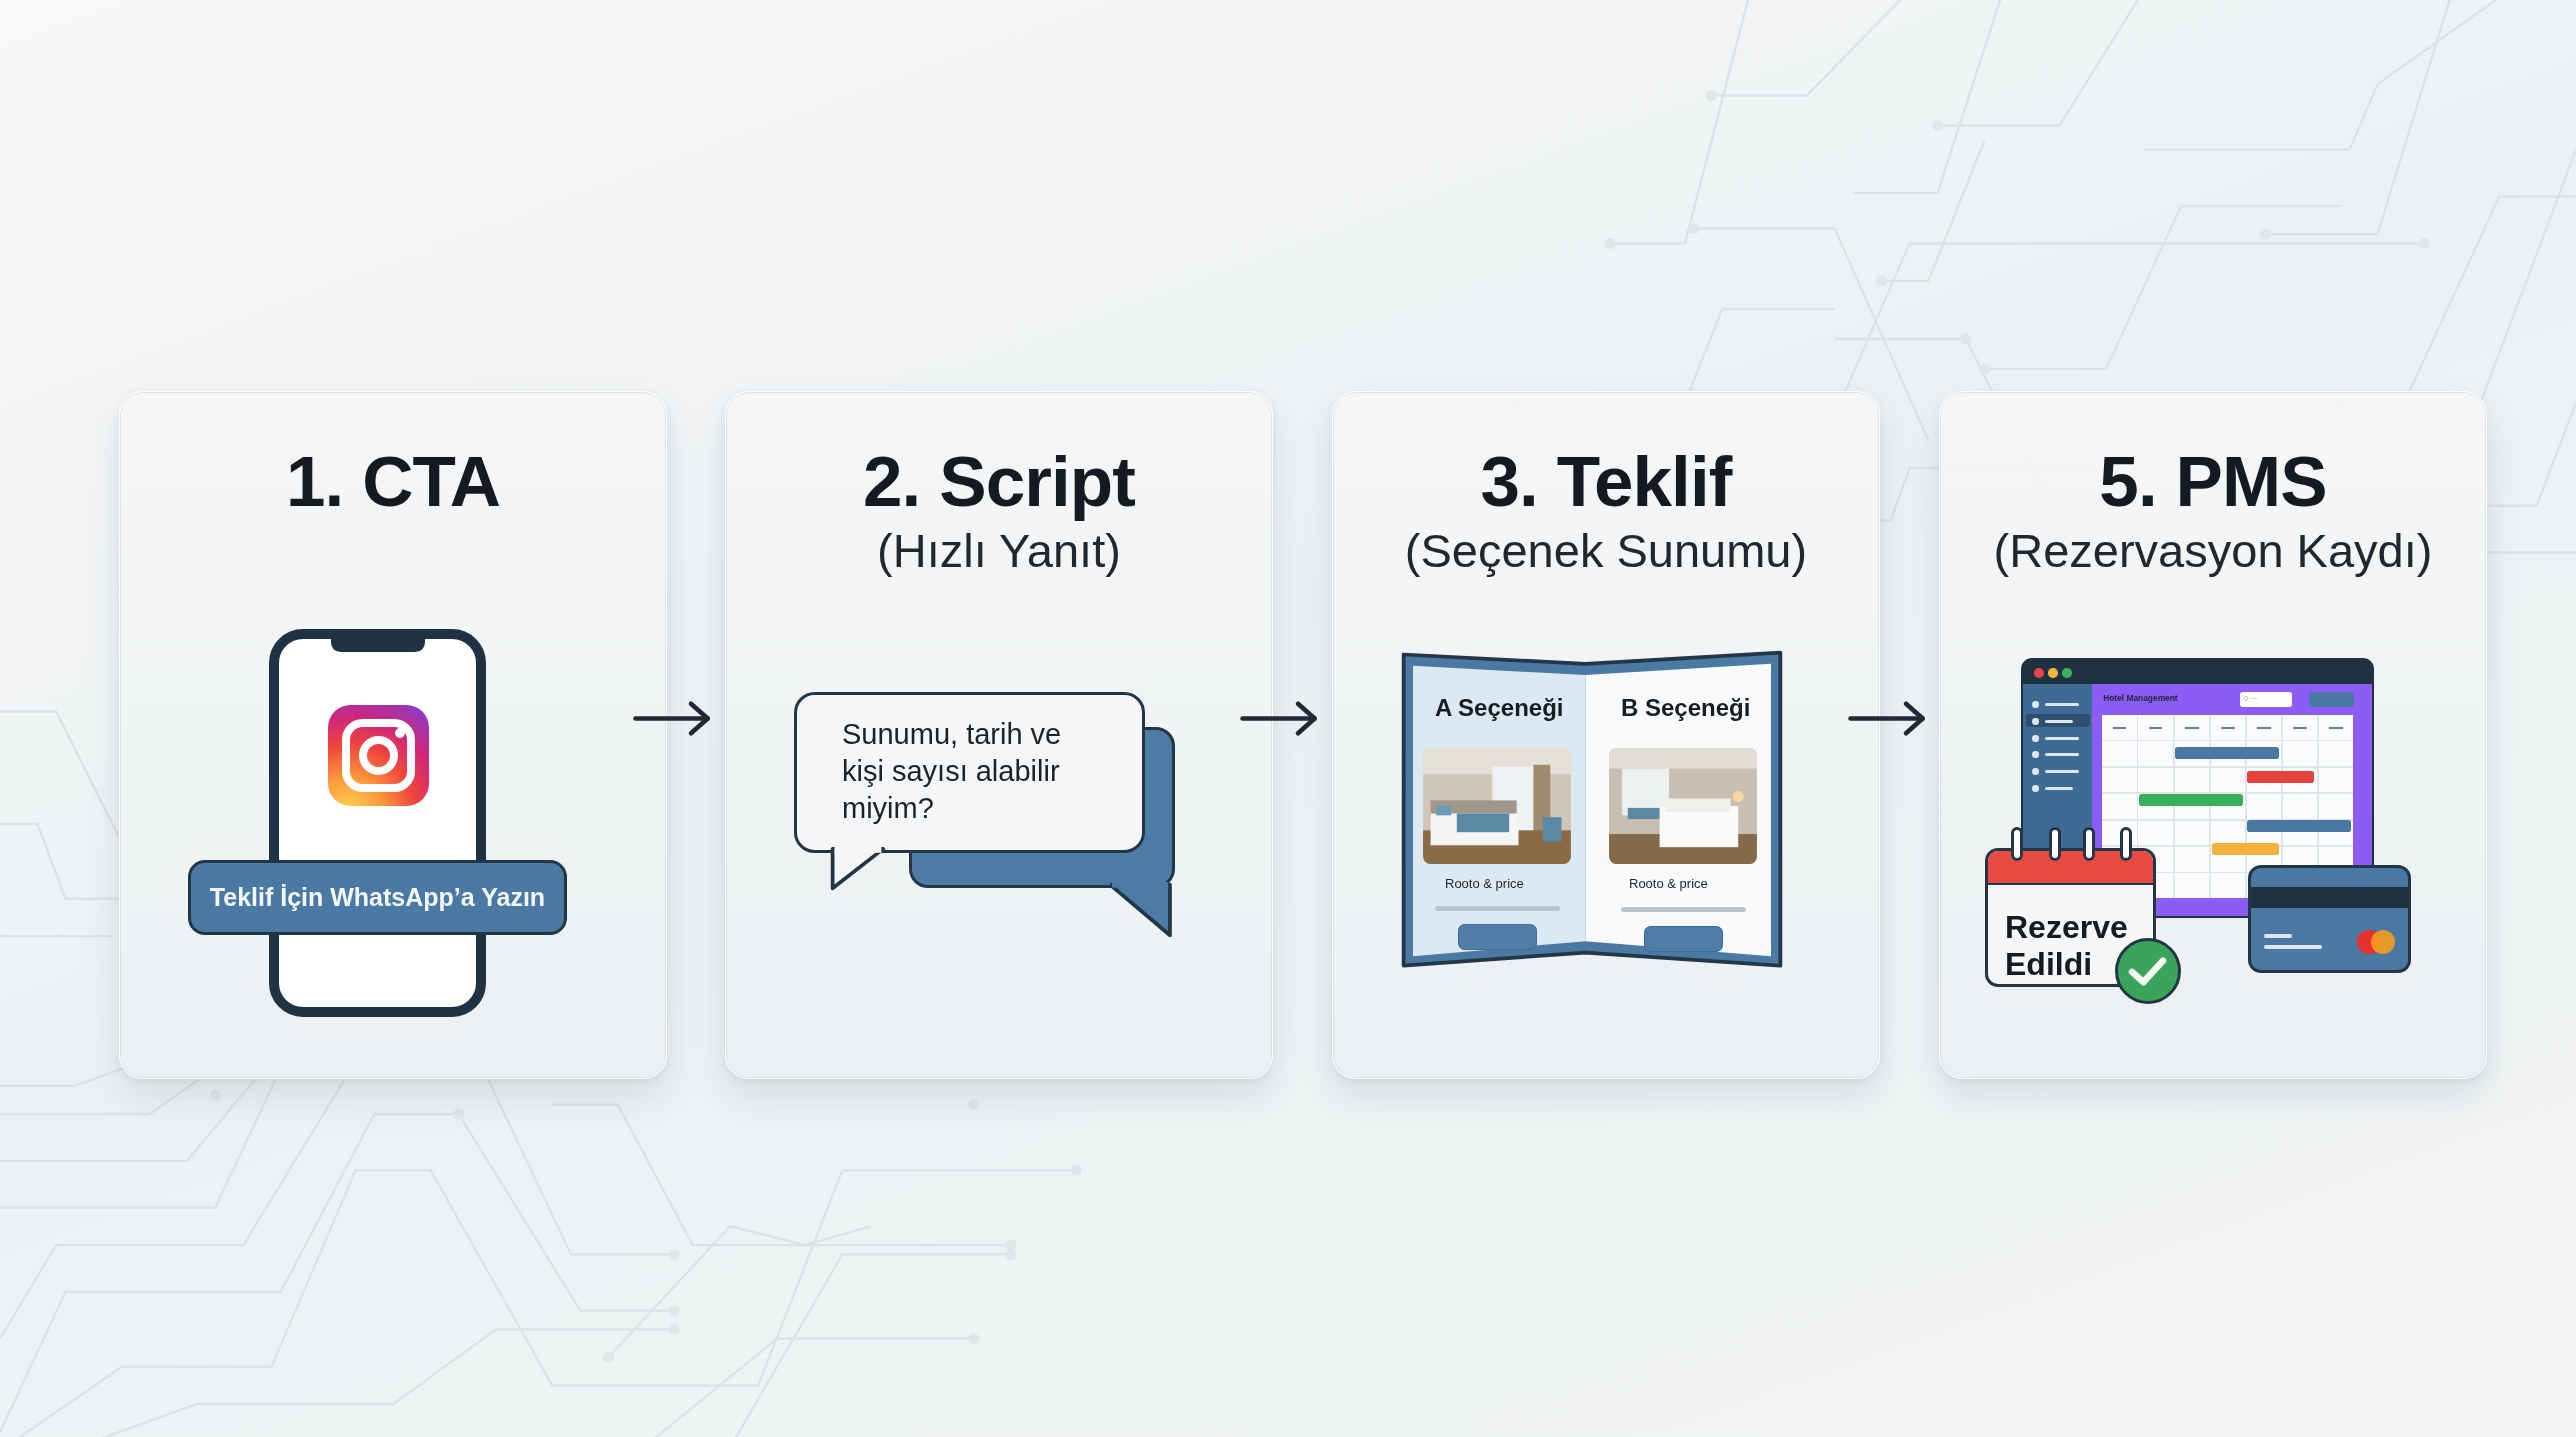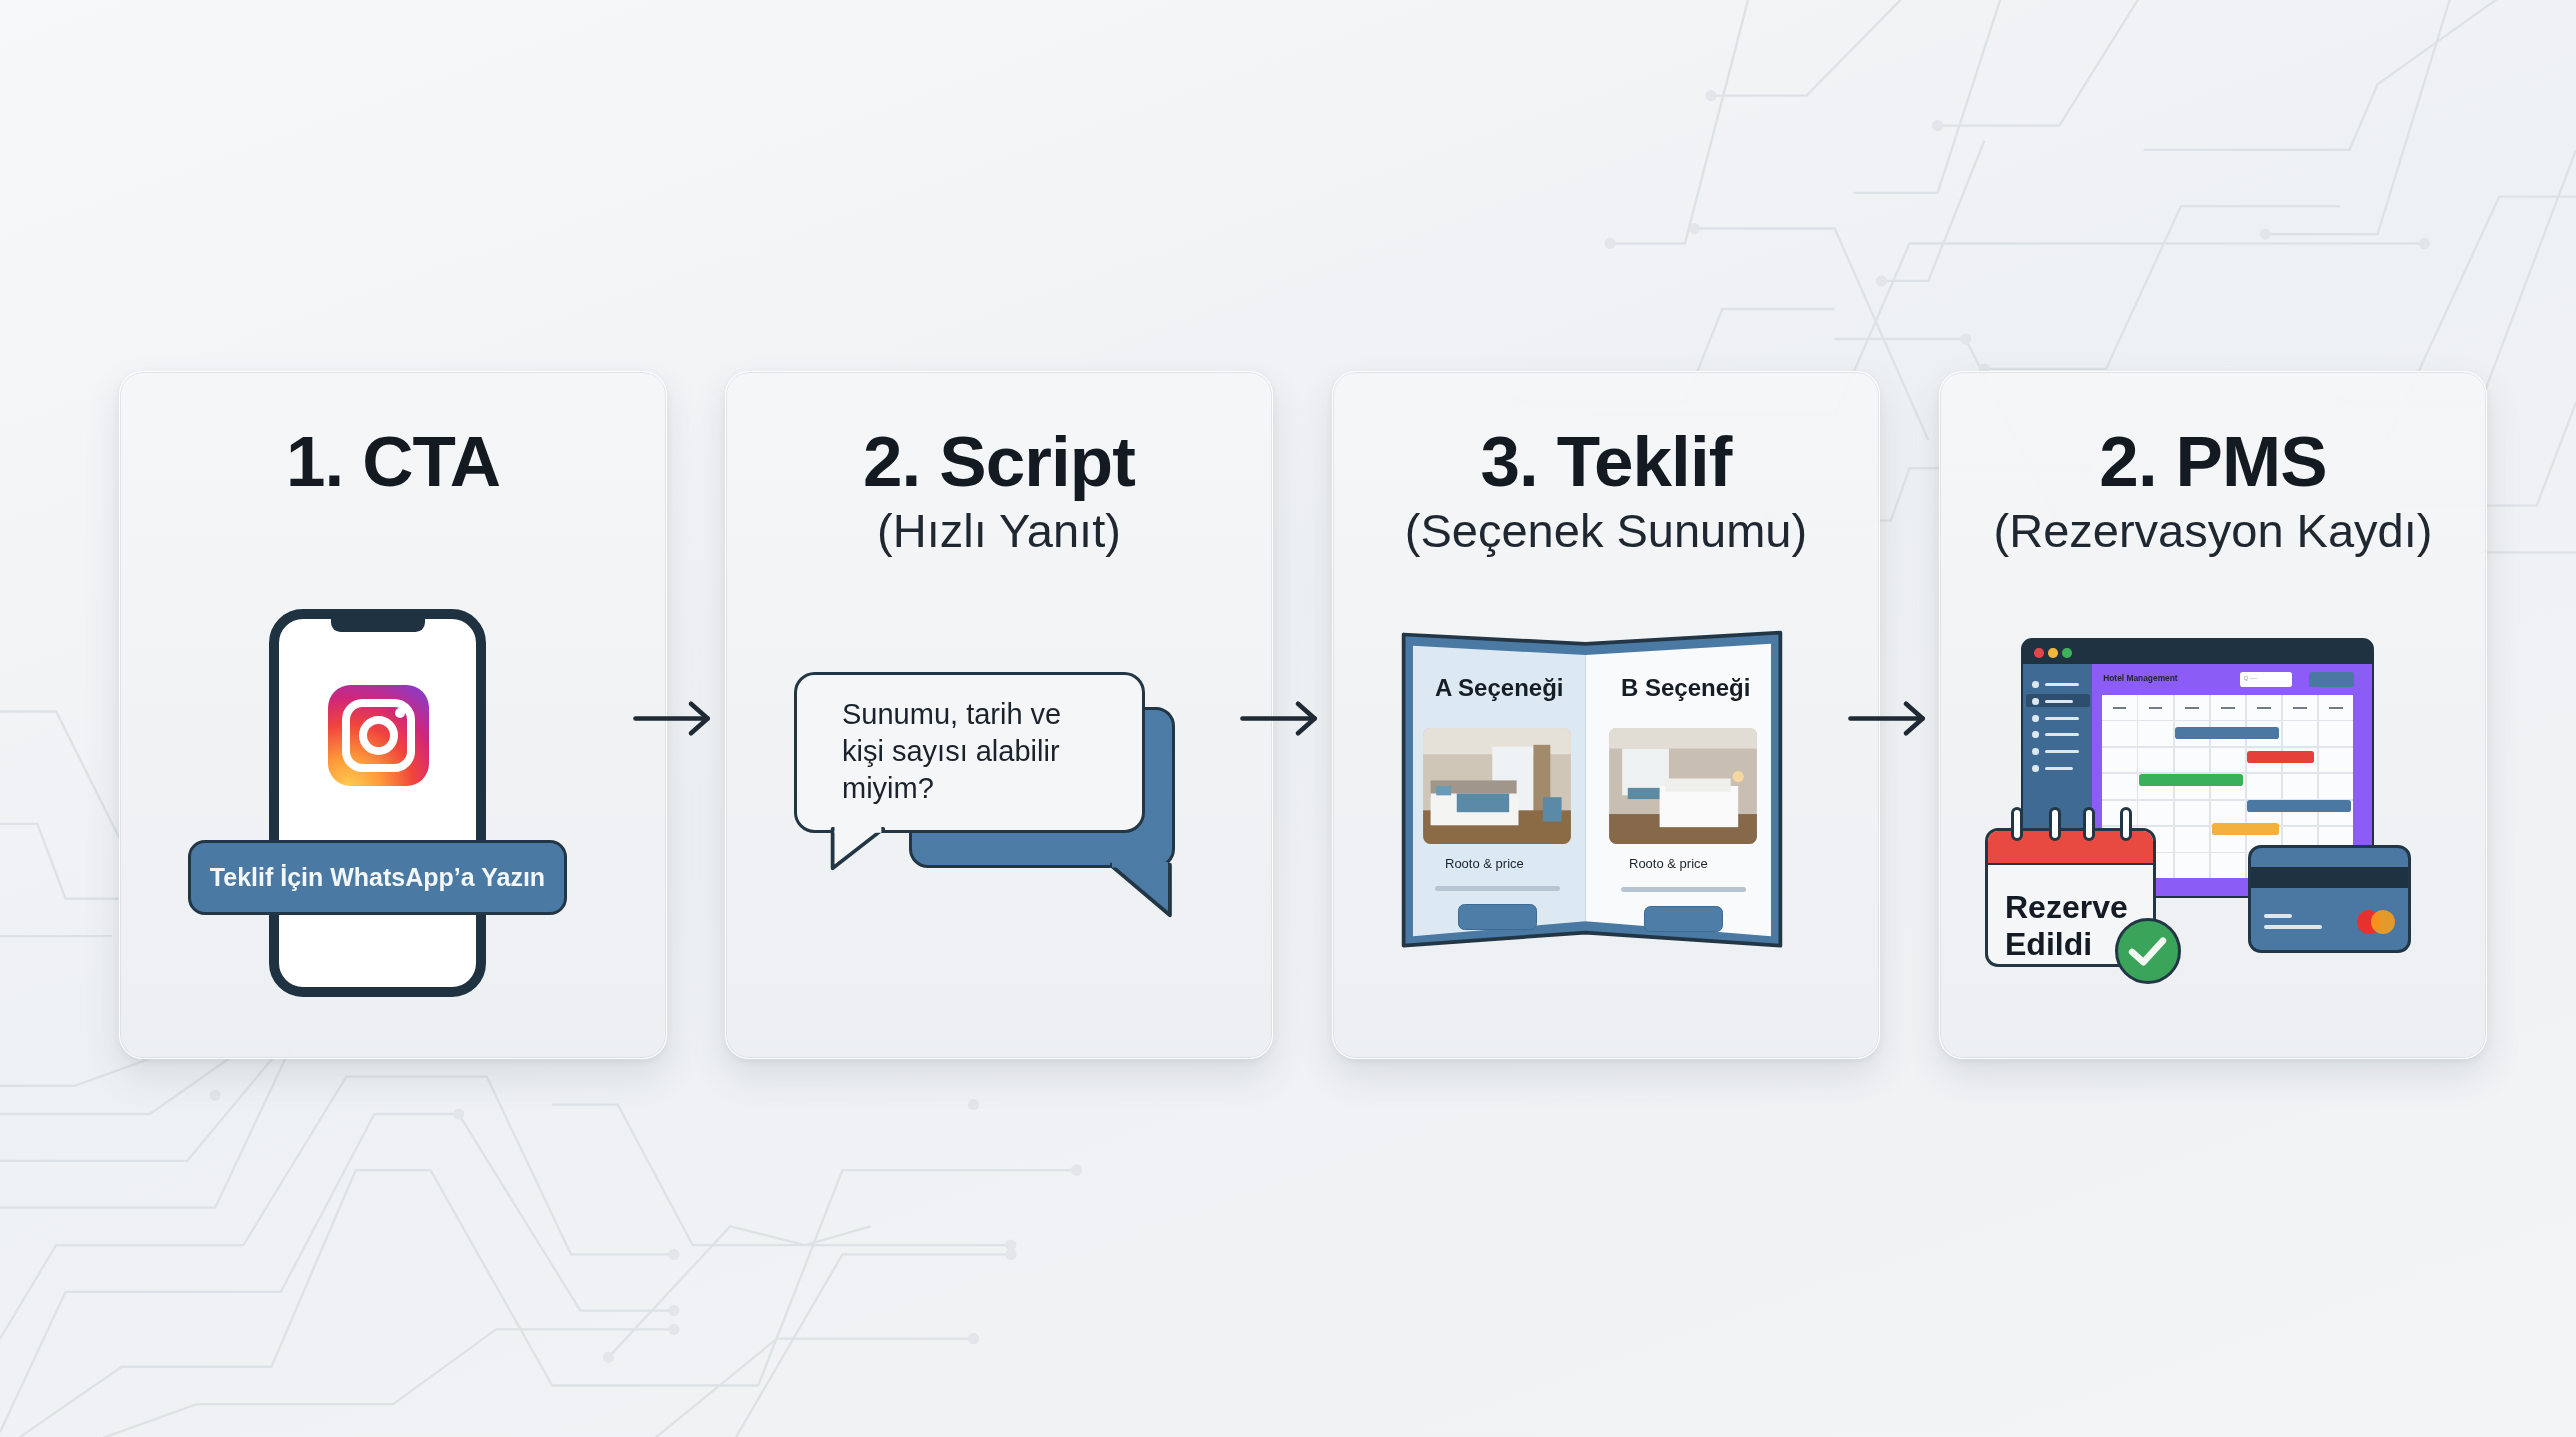--- a/index.html
+++ b/index.html
@@ -5,21 +5,21 @@
   * { box-sizing: border-box; margin: 0; padding: 0; }
   html, body { width: 2576px; height: 1438px; overflow: hidden; }
   body {
     position: relative;
     background: linear-gradient(160deg, #f7f8f9 0%, #eef1f3 45%, #f2f4f5 100%);
     font-family: "Liberation Sans", "DejaVu Sans", sans-serif;
     color: #141b24;
   }
   .bg-circuit { position: absolute; left: 0; top: 0; width: 2576px; height: 1438px; }
   .card {
-    position: absolute; top: 371px; width: 548px; height: 688px;
+    position: absolute; top: 391px; width: 548px; height: 688px;
     border-radius: 24px;
     background: linear-gradient(180deg, rgba(244,246,247,0.96), rgba(236,239,241,0.96));
     border: 1.9px solid rgba(255,255,255,0.9);
     box-shadow: 0 17px 37px rgba(60,75,90,0.12), 0 2.8px 7.5px rgba(60,75,90,0.08), inset 0 0 0 0.9px rgba(200,207,213,0.5);
   }
   .card-title {
     position: absolute; left: 0; right: 0; top: 49px; text-align: center;
     font-size: 71px; font-weight: 700; letter-spacing: -0.9px; color: #131a22;
   }
   .card-sub {
@@ -269,21 +269,21 @@
     <div class="select-btn" style="left:246px; top:279px;"></div>
   </div>
 </div>
 
 <svg class="arrow" style="left:1848px;" viewBox="0 0 84 40">
   <line x1="2" y1="20" x2="80" y2="20" stroke="#1f2a35" stroke-width="5" stroke-linecap="round"></line>
   <polyline points="62,4 80,20 62,36" fill="none" stroke="#1f2a35" stroke-width="5" stroke-linecap="round" stroke-linejoin="round"></polyline>
 </svg>
 
 <div class="card" style="left:1939px;">
-  <div class="card-title">2. PMS</div>
+  <div class="card-title">5. PMS</div>
   <div class="card-sub">(Rezervasyon Kaydı)</div>
 
   <div class="pms-screen">
     <div class="pms-dots">
       <span style="background:#e0464a;"></span>
       <span style="background:#f2b73a;"></span>
       <span style="background:#3db25a;"></span>
     </div>
     <div class="pms-side">
       <div class="sel"></div>

